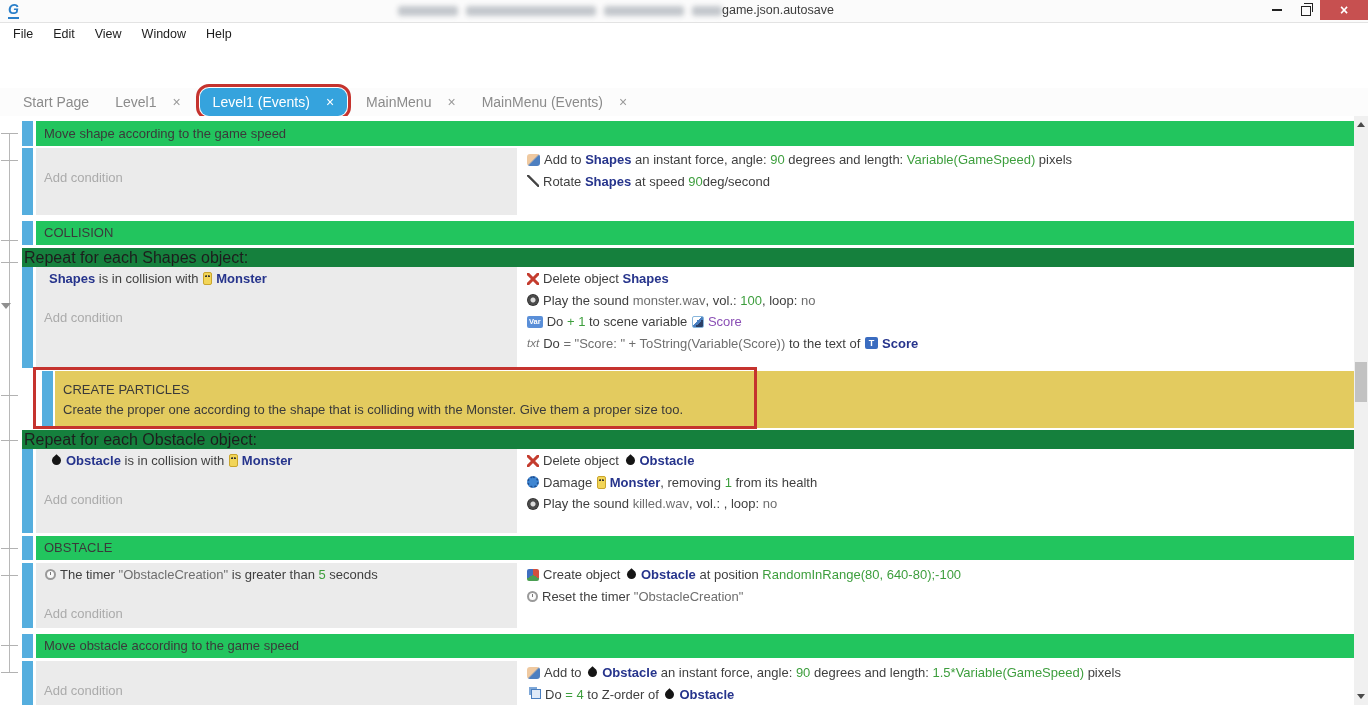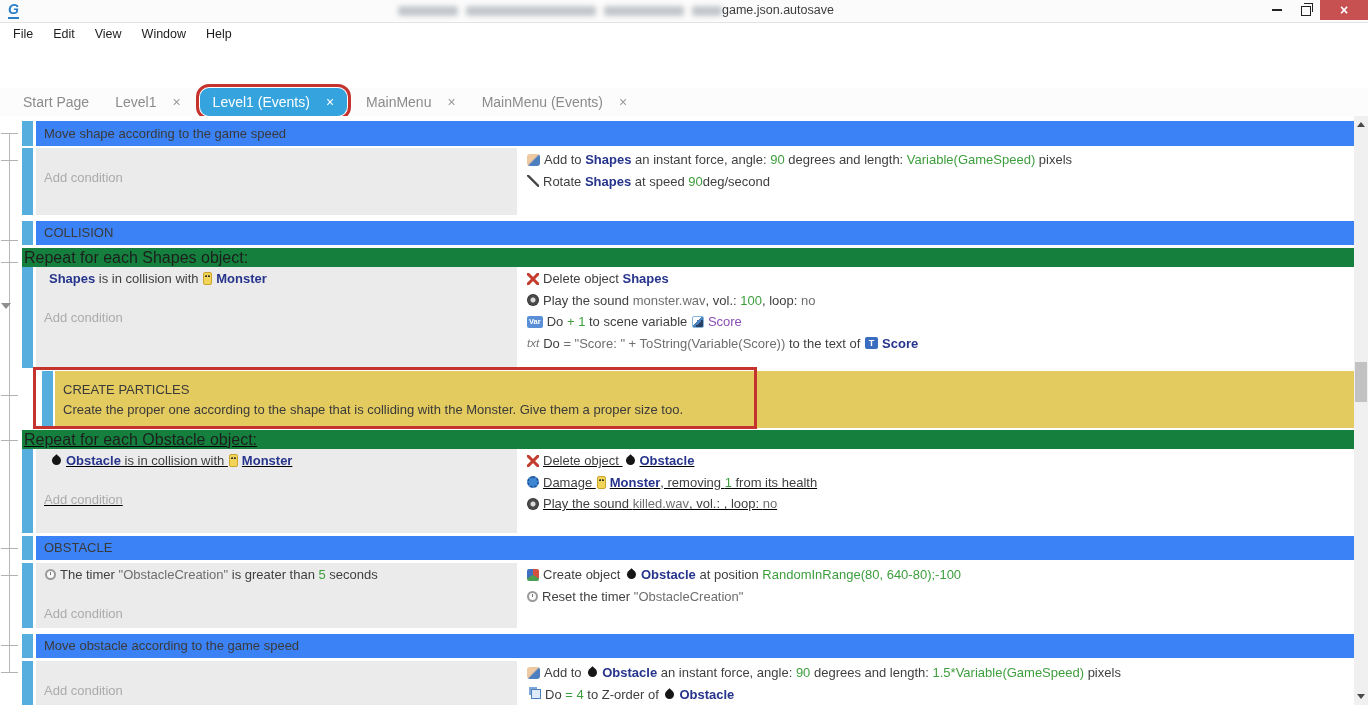--- a/index.html
+++ b/index.html
@@ -40,21 +40,21 @@
 
   
   .events{position:absolute;left:0;top:116px;width:1368px;height:589px;background:#fff;}
   .gline{position:absolute;left:9px;top:133px;width:1px;height:540px;background:#b8b8b8;}
   .tick{position:absolute;left:1px;width:17px;height:1px;background:#b2b2b2;}
   .gtri{position:absolute;left:1px;top:303px;width:0;height:0;border-left:5px solid transparent;border-right:5px solid transparent;border-top:6px solid #8f8f8f;}
 
   .row{position:absolute;left:22px;width:1332px;display:flex;box-sizing:border-box;}
   .evt-bar{width:11px;flex:none;background:#55aede;}
   .comment .evt-bar{margin-right:3px;}
-  .cbody{flex:1;background:#3b82f6;padding:2px 8px;display:flex;flex-direction:column;justify-content:center;font-size:13px;color:#3a3a3a;overflow:hidden;}
+  .cbody{flex:1;background:#22c55e;padding:2px 8px;display:flex;flex-direction:column;justify-content:center;font-size:13px;color:#3a3a3a;overflow:hidden;}
   .cbody div{line-height:20px;white-space:nowrap;}
   .comment.sel .cbody{background:#e3cb5f;}
   .comment.ind .evt-bar{margin-left:20px;margin-right:2px;}
   .event{flex-direction:column;}
   .evt-header{height:19px;line-height:19px;font-size:16px;color:#1d1d1d;background:#15803d;padding-left:2px;white-space:nowrap;}
   .evt-body{flex:1;display:flex;overflow:hidden;}
   .event .evt-bar{margin-right:3px;}
   .conds{width:473px;flex:none;background:#ebebeb;padding:1px 0 0 8px;overflow:hidden;}
   .acts{flex:1;background:#fff;padding:1px 0 0 6px;margin-left:3px;overflow:hidden;}
   .eline{height:21.5px;display:flex;align-items:center;font-size:13px;white-space:nowrap;}
@@ -360,21 +360,21 @@
           </div>
         </div>
       </div>
       <div class="row comment sel ind" style="top: 371px; height: 57px;">
         <div class="evt-bar"></div>
         <div class="cbody">
           <div class="ctitle">CREATE PARTICLES</div>
           <div>Create the proper one according to the shape that is colliding with the Monster. Give them a proper size too.</div>
         </div>
       </div>
-      <div class="row event" style="top: 430px; height: 103px; text-decoration: underline;">
+      <div class="row event" style="top: 430px; height: 103px;">
         <div class="evt-header">Repeat for each Obstacle object:</div>
         <div class="evt-body">
           <div class="evt-bar"></div>
           <div class="conds">
             <div class="eline">
               <span class="ic ic-collision"></span>
               <span class="ic ic-obstacle"></span>
               <span class="seg-obj">Obstacle</span>
               <span class="seg-plain"> is in collision with </span>
               <span class="ic ic-monster"></span>

